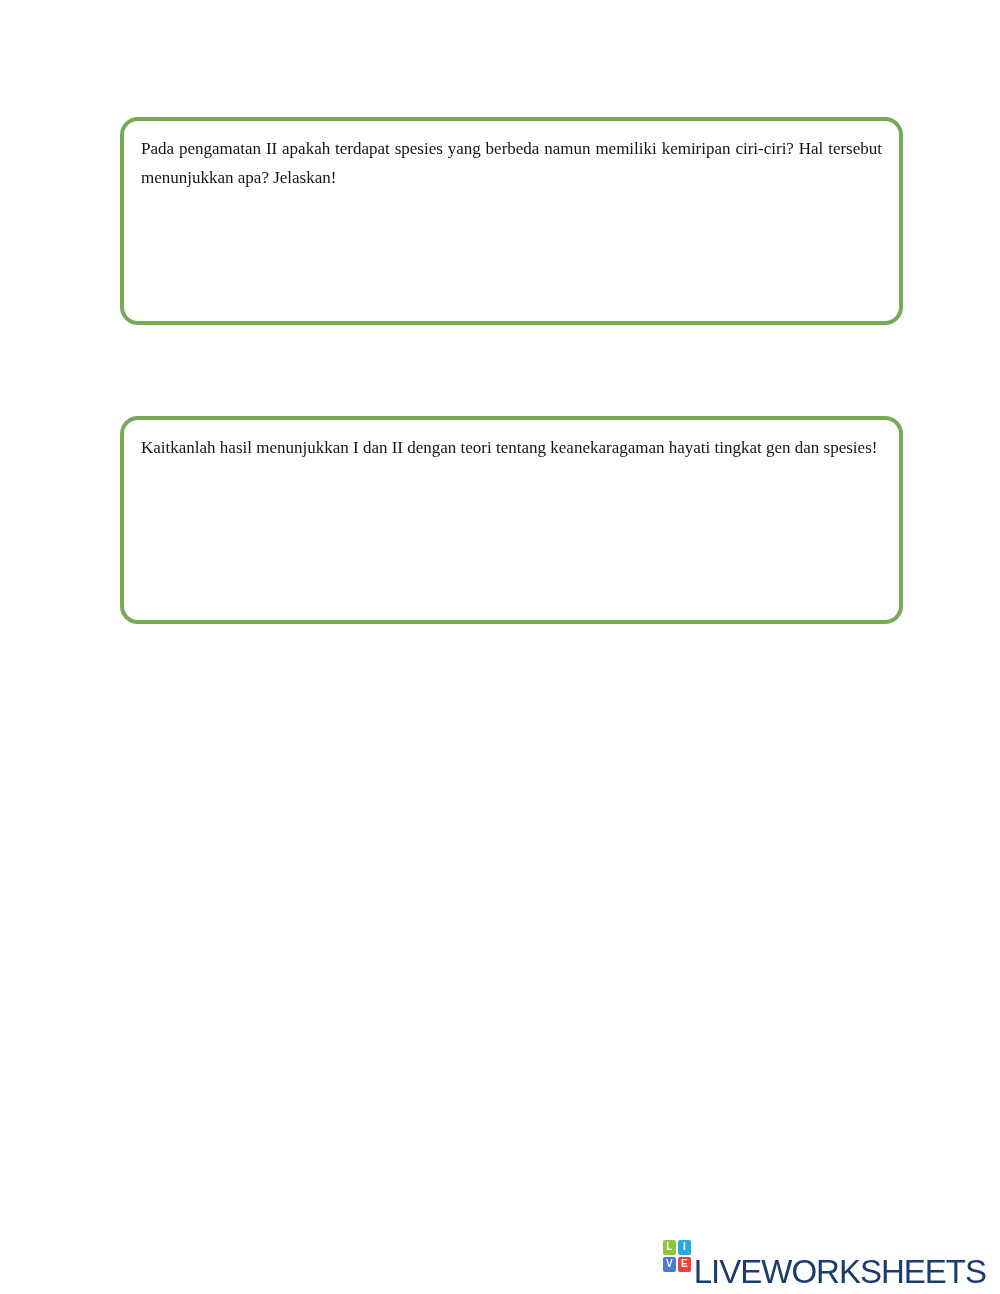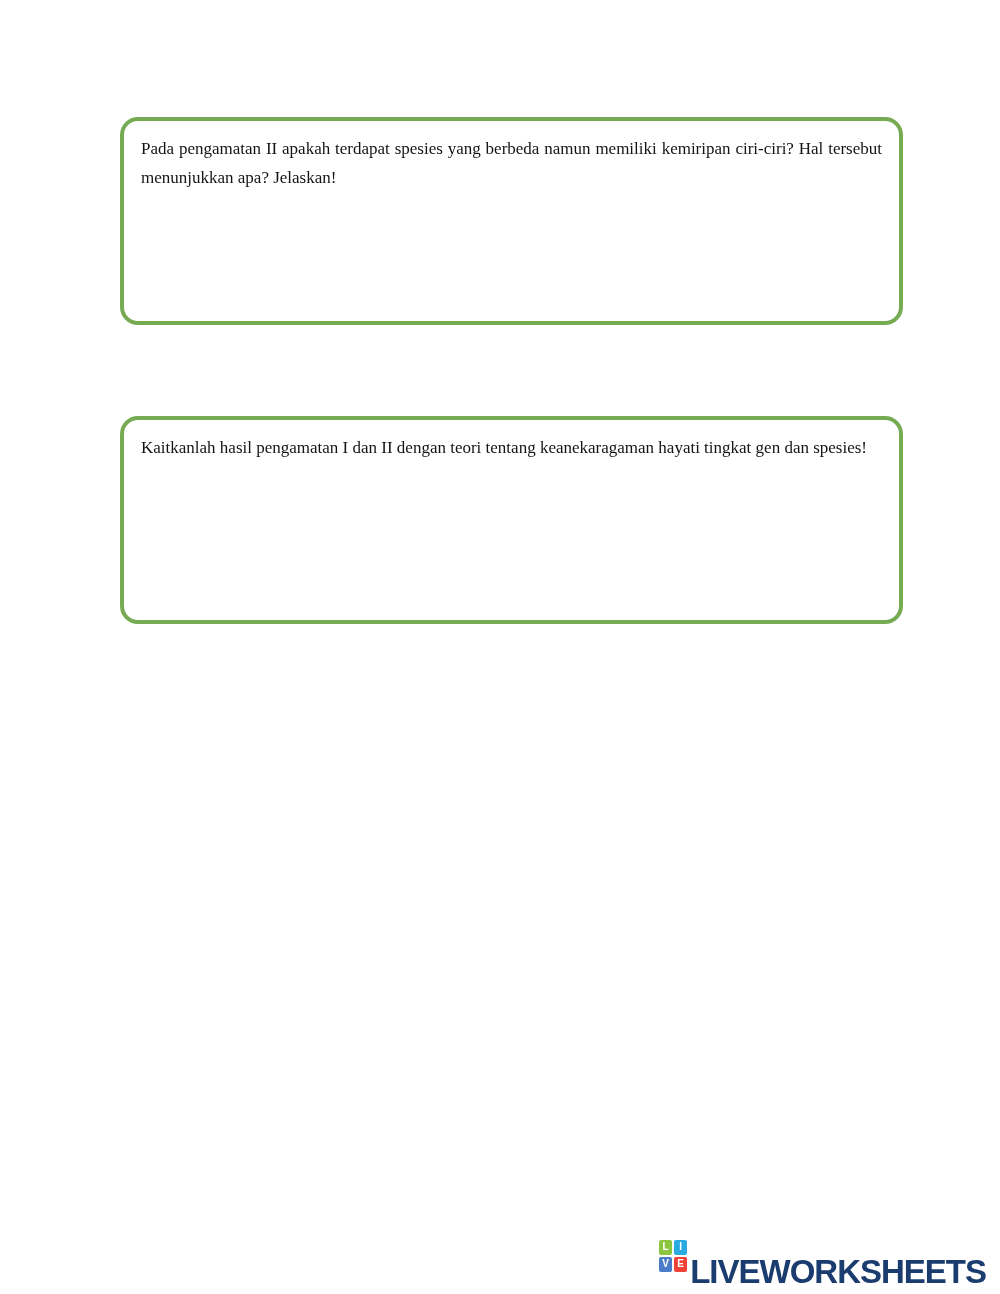--- a/index.html
+++ b/index.html
@@ -57,39 +57,39 @@
     justify-content: center;
     border-radius: 2px;
     color: #ffffff;
     font-family: "Liberation Sans", sans-serif;
     font-weight: bold;
     font-size: 10px;
     line-height: 1;
   }
   .logo-text {
     font-family: "Liberation Sans", sans-serif;
-    font-weight: 700;
+    font-weight: 400;
     font-size: 33px;
     letter-spacing: -1px;
     color: var(--logo-navy, #1B3C6E);
     line-height: 1;
     margin-top: 32px;
   }
 </style>
 </head>
 <body style="background: rgb(255, 255, 255);">
 
 <div>
 
   <div class="qbox box1">
     <p class="qtext">Pada pengamatan II apakah terdapat spesies yang berbeda namun memiliki kemiripan ciri-ciri? Hal tersebut menunjukkan apa? Jelaskan!</p>
   </div>
 
   <div class="qbox box2">
-    <p class="qtext">Kaitkanlah hasil pengamatan I dan II dengan teori tentang keanekaragaman hayati tingkat gen dan spesies!</p>
+    <p class="qtext">Kaitkanlah hasil menunjukkan I dan II dengan teori tentang keanekaragaman hayati tingkat gen dan spesies!</p>
   </div>
 
   <div class="logo">
     <div class="logo-grid">
       <span class="tile" style="background: rgb(140, 198, 63);">L</span>
       <span class="tile" style="background: rgb(41, 171, 226);">I</span>
       <span class="tile" style="background: rgb(74, 123, 200);">V</span>
       <span class="tile" style="background: rgb(239, 65, 54);">E</span>
     </div>
     <span class="logo-text">LIVEWORKSHEETS</span>

